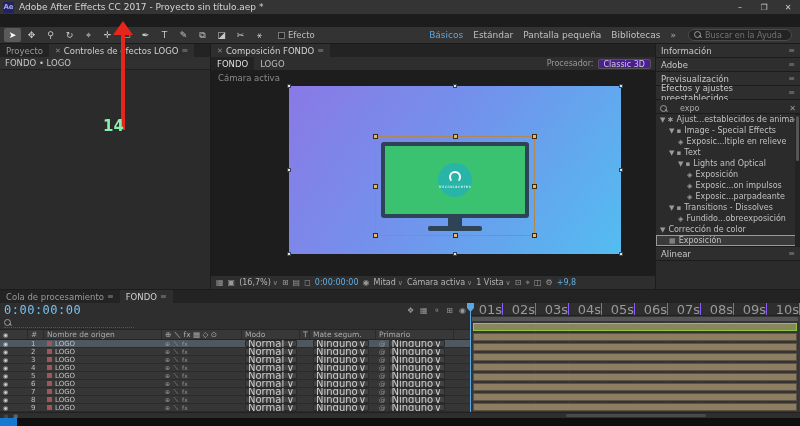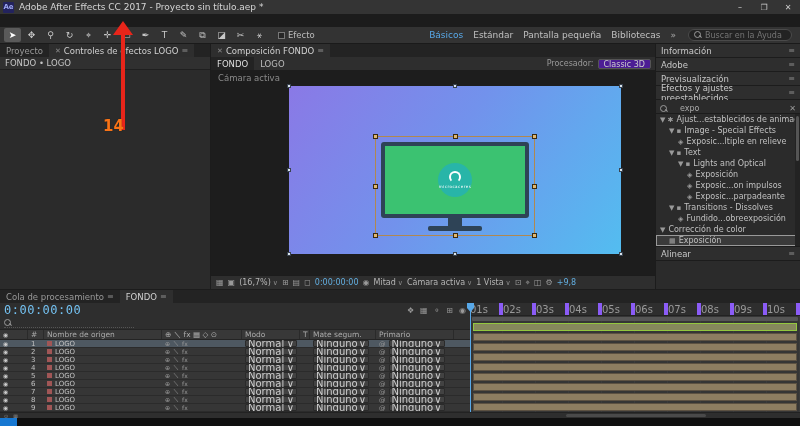--- a/index.html
+++ b/index.html
@@ -119,40 +119,40 @@
   .lcell { height:100%; display:flex; align-items:center; padding-left:3px; gap:3px; white-space:nowrap; overflow:hidden; }
   .eyedot { font-size:6px; color:#ccc; }
   .swatch { width:5px; height:5px; background:#a05656; flex:0 0 5px; }
   .swi { font-size:6px; color:#999; }
   .dd { display:flex; justify-content:space-between; align-items:center; background:#424242;
     border:1px solid #2a2a2a; border-radius:1px; height:7px; padding:0 2px; font-size:10px; color:#ccc; }
   .dd-mode{width:52px;} .dd-m{width:56px;} .dd-p{width:56px;}
   .pick { color:#999; font-size:6.5px; }
   .tl-right { position:absolute; top:13px; left:470px; right:0; bottom:6px; background:#333; }
   .ruler { height:13px; background:#2e2e2e; border-bottom:1px solid #222; display:flex; }
-  .rslot { flex:1; text-align:left; font-size:10px; color:#999; line-height:13px; border-right:4px solid #8b5cf6; }
+  .rslot { flex:1; text-align:right; font-size:13px; color:#999; line-height:13px; border-right:1px solid #8b5cf6; }
   .track { position:absolute; top:13px; left:0; right:0; bottom:0;
     background:repeating-linear-gradient(90deg,#353535 0 32px,#3b3b3b 32px 33px); }
   .workarea { height:4px; background:#555; margin:1px 2px; border-radius:1px; }
   .tbar { height:8px; margin:2px 3px 0 3px; background:#8d7d61; border:1px solid #5c5142; }
   .tbar.selected { border-color:#93c83e; background:#86885c; }
   .playhead { position:absolute; left:470px; top:13px; bottom:6px; width:1px; background:#58a8e8; z-index:5; }
   .playhead-flag { position:absolute; left:467px; top:13px; width:7px; height:9px; background:#58a8e8; z-index:6;
     clip-path:polygon(0 0,100% 0,100% 55%,50% 100%,0 55%); }
   .tl-bottom { position:absolute; bottom:0; left:0; right:0; height:6px; background:#2e2e2e; border-top:1px solid #222;
     display:flex; align-items:center; gap:5px; padding:0 4px; font-size:5px; color:#888; }
   .hscroll { margin-left:auto; margin-right:90px; width:140px; height:3px; background:#4a4a4a; border-radius:2px; }
   
   .taskbar { position:absolute; top:418px; left:0; right:0; height:8px; background:#0f0f0f; display:flex; }
   .startbtn { width:17px; height:8px; background:#1778d2; }
   
   .arrow-head { position:absolute; left:113px; top:21px; width:0; height:0; z-index:50;
     border-left:10px solid transparent; border-right:10px solid transparent; border-bottom:14px solid #e8251a; }
   .arrow-shaft { position:absolute; left:121px; top:34px; width:4px; height:96px; background:#e8251a; z-index:50; }
-  .step-num { position:absolute; left:103px; top:117px; color:#f97316; font-size:15px; font-weight:bold; z-index:50;
+  .step-num { position:absolute; left:103px; top:117px; color:#86efac; font-size:15px; font-weight:bold; z-index:50;
     text-shadow:0 0 1px rgba(0,0,0,.4); }
 </style>
 </head>
 <body>
 
 <div id="root">
 
   <div class="titlebar">
     <span class="appicon">Ae</span>
     <span>Adobe After Effects CC 2017 - Proyecto sin título.aep *</span>

